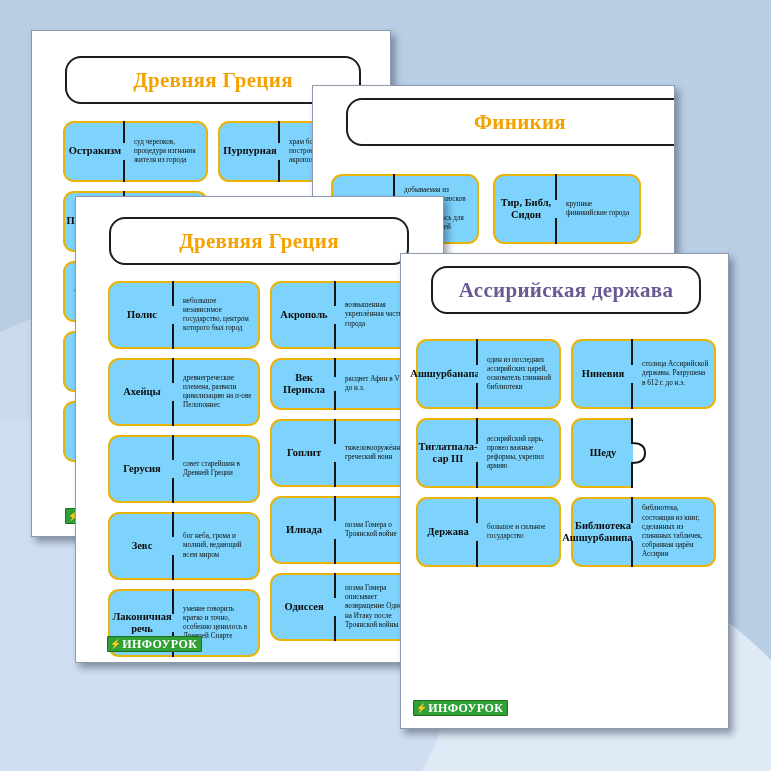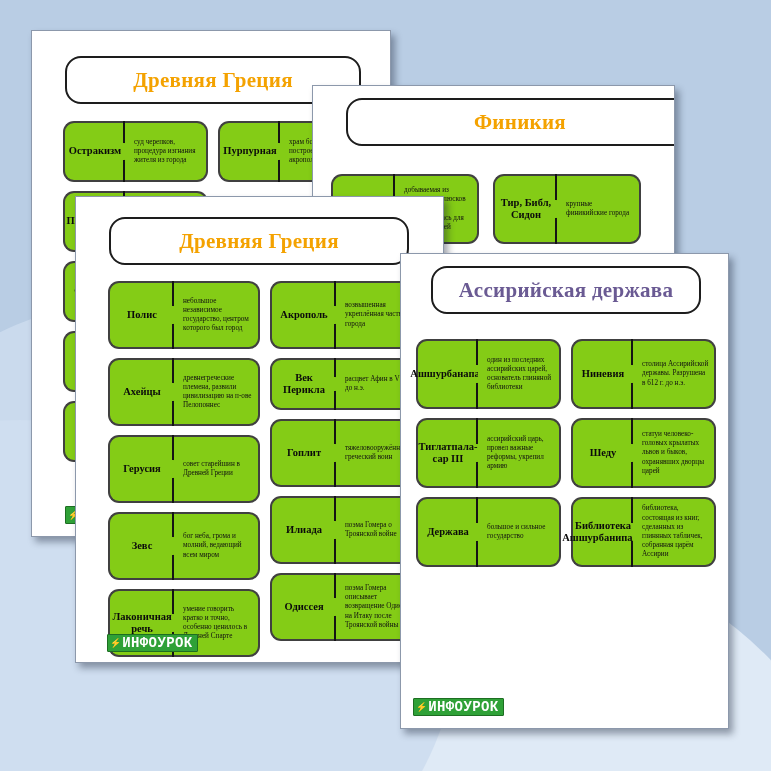--- a/index.html
+++ b/index.html
@@ -42,21 +42,21 @@
   .title-text{
     font-weight:bold;font-size:21px;letter-spacing:.3px;white-space:nowrap;
   }
   .t-orange{color:#f4a200;}
   .t-purple{color:#6a5a93;}
   .col{display:flex;flex-direction:column;}
 
   
   .pair{position:relative;display:flex;margin-bottom:9px;}
   .pz{
-    position:relative;border:2px solid #404040;background:#84cc16;
+    position:relative;border:2px solid #eab308;background:#7dd3fc;
     box-sizing:border-box;display:flex;align-items:center;
   }
   .pz-left{
     border-radius:11px 0 0 11px;border-right:none;
     justify-content:center;text-align:center;
   }
   .pz-right{
     border-radius:0 11px 11px 0;border-left:none;
     justify-content:flex-start;text-align:left;
   }
@@ -79,22 +79,22 @@
   .logo{
     position:absolute;display:inline-flex;align-items:center;
     background:#2fa137;border:1px solid #1d6e22;
     padding:1px 4px 1px 2px;border-radius:1px;
   }
   .logo .bolt{
     color:#ffd400;font-size:9px;font-weight:bold;line-height:1;
     margin-right:1px;
   }
   .logo .txt{
-    color:#ffffff;font-family:Liberation Mono, monospace;
-    font-size:14px;font-weight:bold;letter-spacing:.4px;line-height:1;text-align:right;
+    color:#ffffff;font-family:Liberation Serif, serif;
+    font-size:12px;font-weight:bold;letter-spacing:.4px;line-height:1;text-align:right;
   }
 </style>
 </head>
 <body>
 
 <div id="stage">
   <div class="bg-swoosh-c"></div>
   <div class="bg-swoosh-b"></div>
   <div class="bg-swoosh-a"></div>
 
@@ -467,23 +467,20 @@
       </div>
       <div class="pair" style="height:70px;">
         <div class="pz pz-left" style="width:62px;justify-content:center;">
             <span class="term">Шеду</span>
           </div>
         <div class="knob" style="left:58px;">
           <svg viewBox="0 0 22 70" preserveAspectRatio="none">
               <path d="M3 0 L3 25 Q16 25 16 35 Q16 45 3 45 L3 70" fill="none" stroke="#141414" stroke-width="2"></path>
             </svg>
         </div>
-        <div class="pz pz-right" style="width:83px;">
-            <span class="def">статуи человеко-головых крылатых львов и быков, охранявших дворцы царей</span>
-          </div>
       </div>
       <div class="pair" style="height:70px;">
         <div class="pz pz-left" style="width:62px;">
             <span class="term">Библиотека Ашшурбанипала</span>
           </div>
         <div class="knob" style="left:58px;">
           <svg viewBox="0 0 22 70" preserveAspectRatio="none">
               <path d="M3 0 L3 25 Q16 25 16 35 Q16 45 3 45 L3 70" fill="none" stroke="#141414" stroke-width="2"></path>
             </svg>
         </div>

